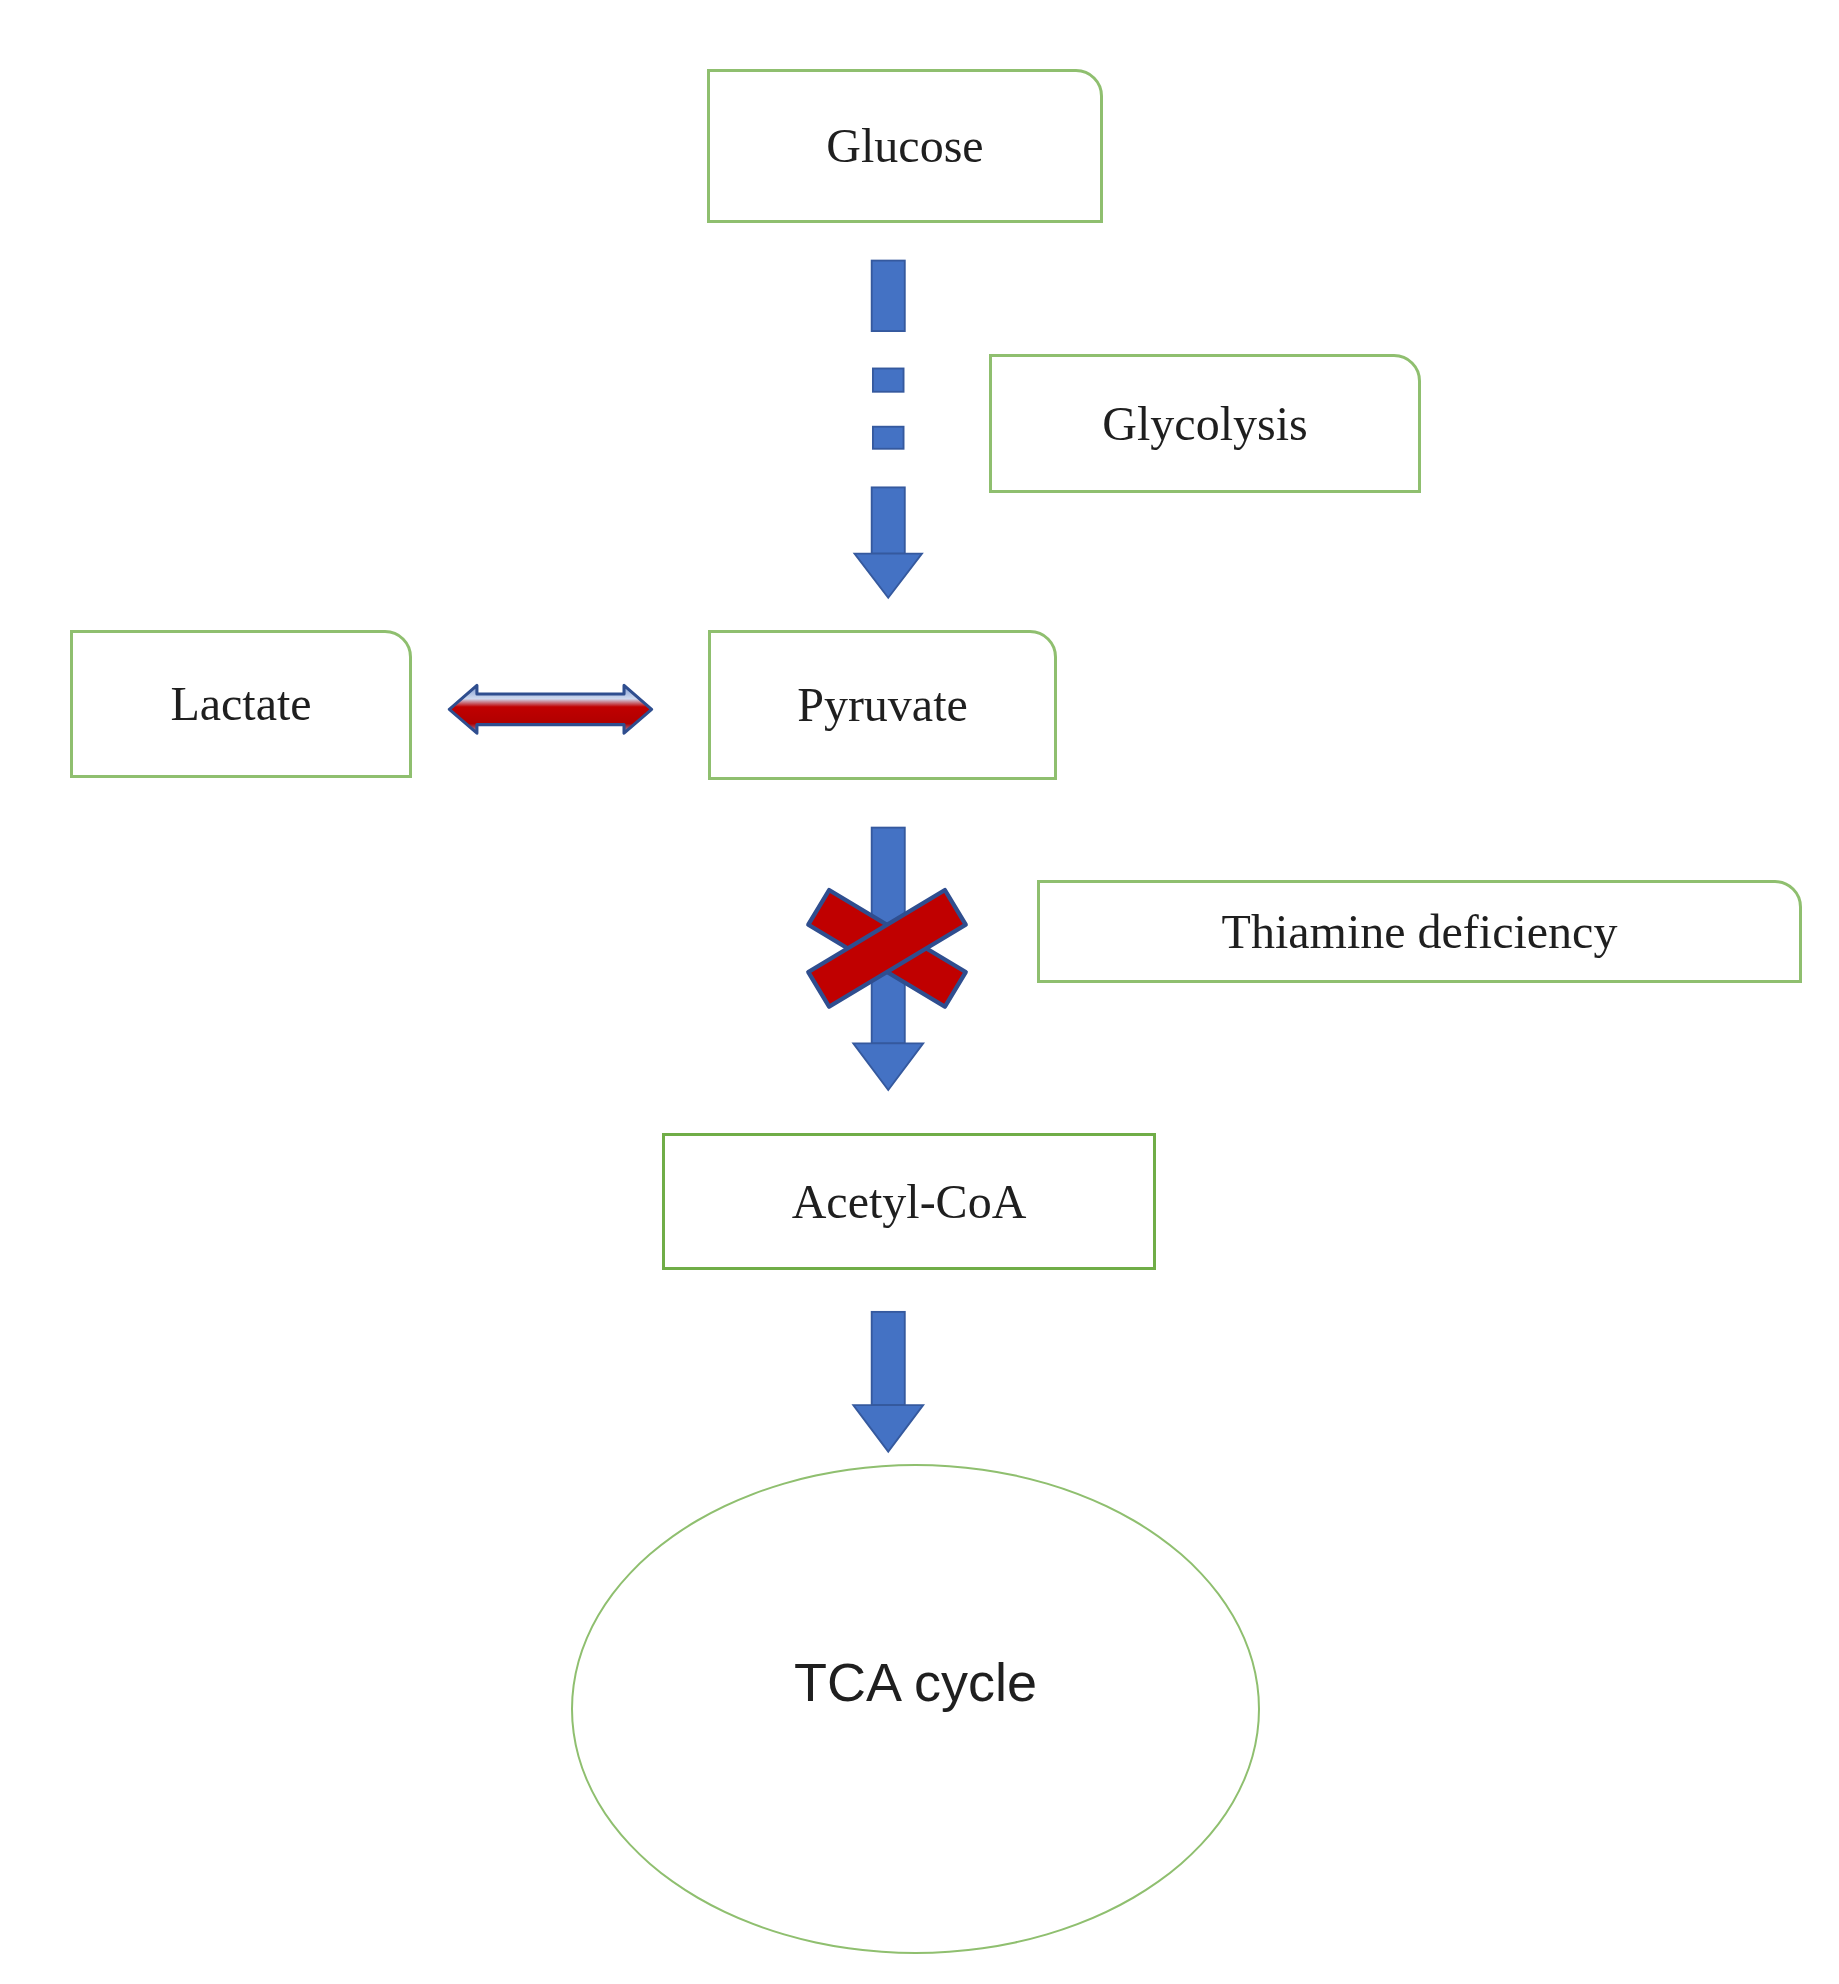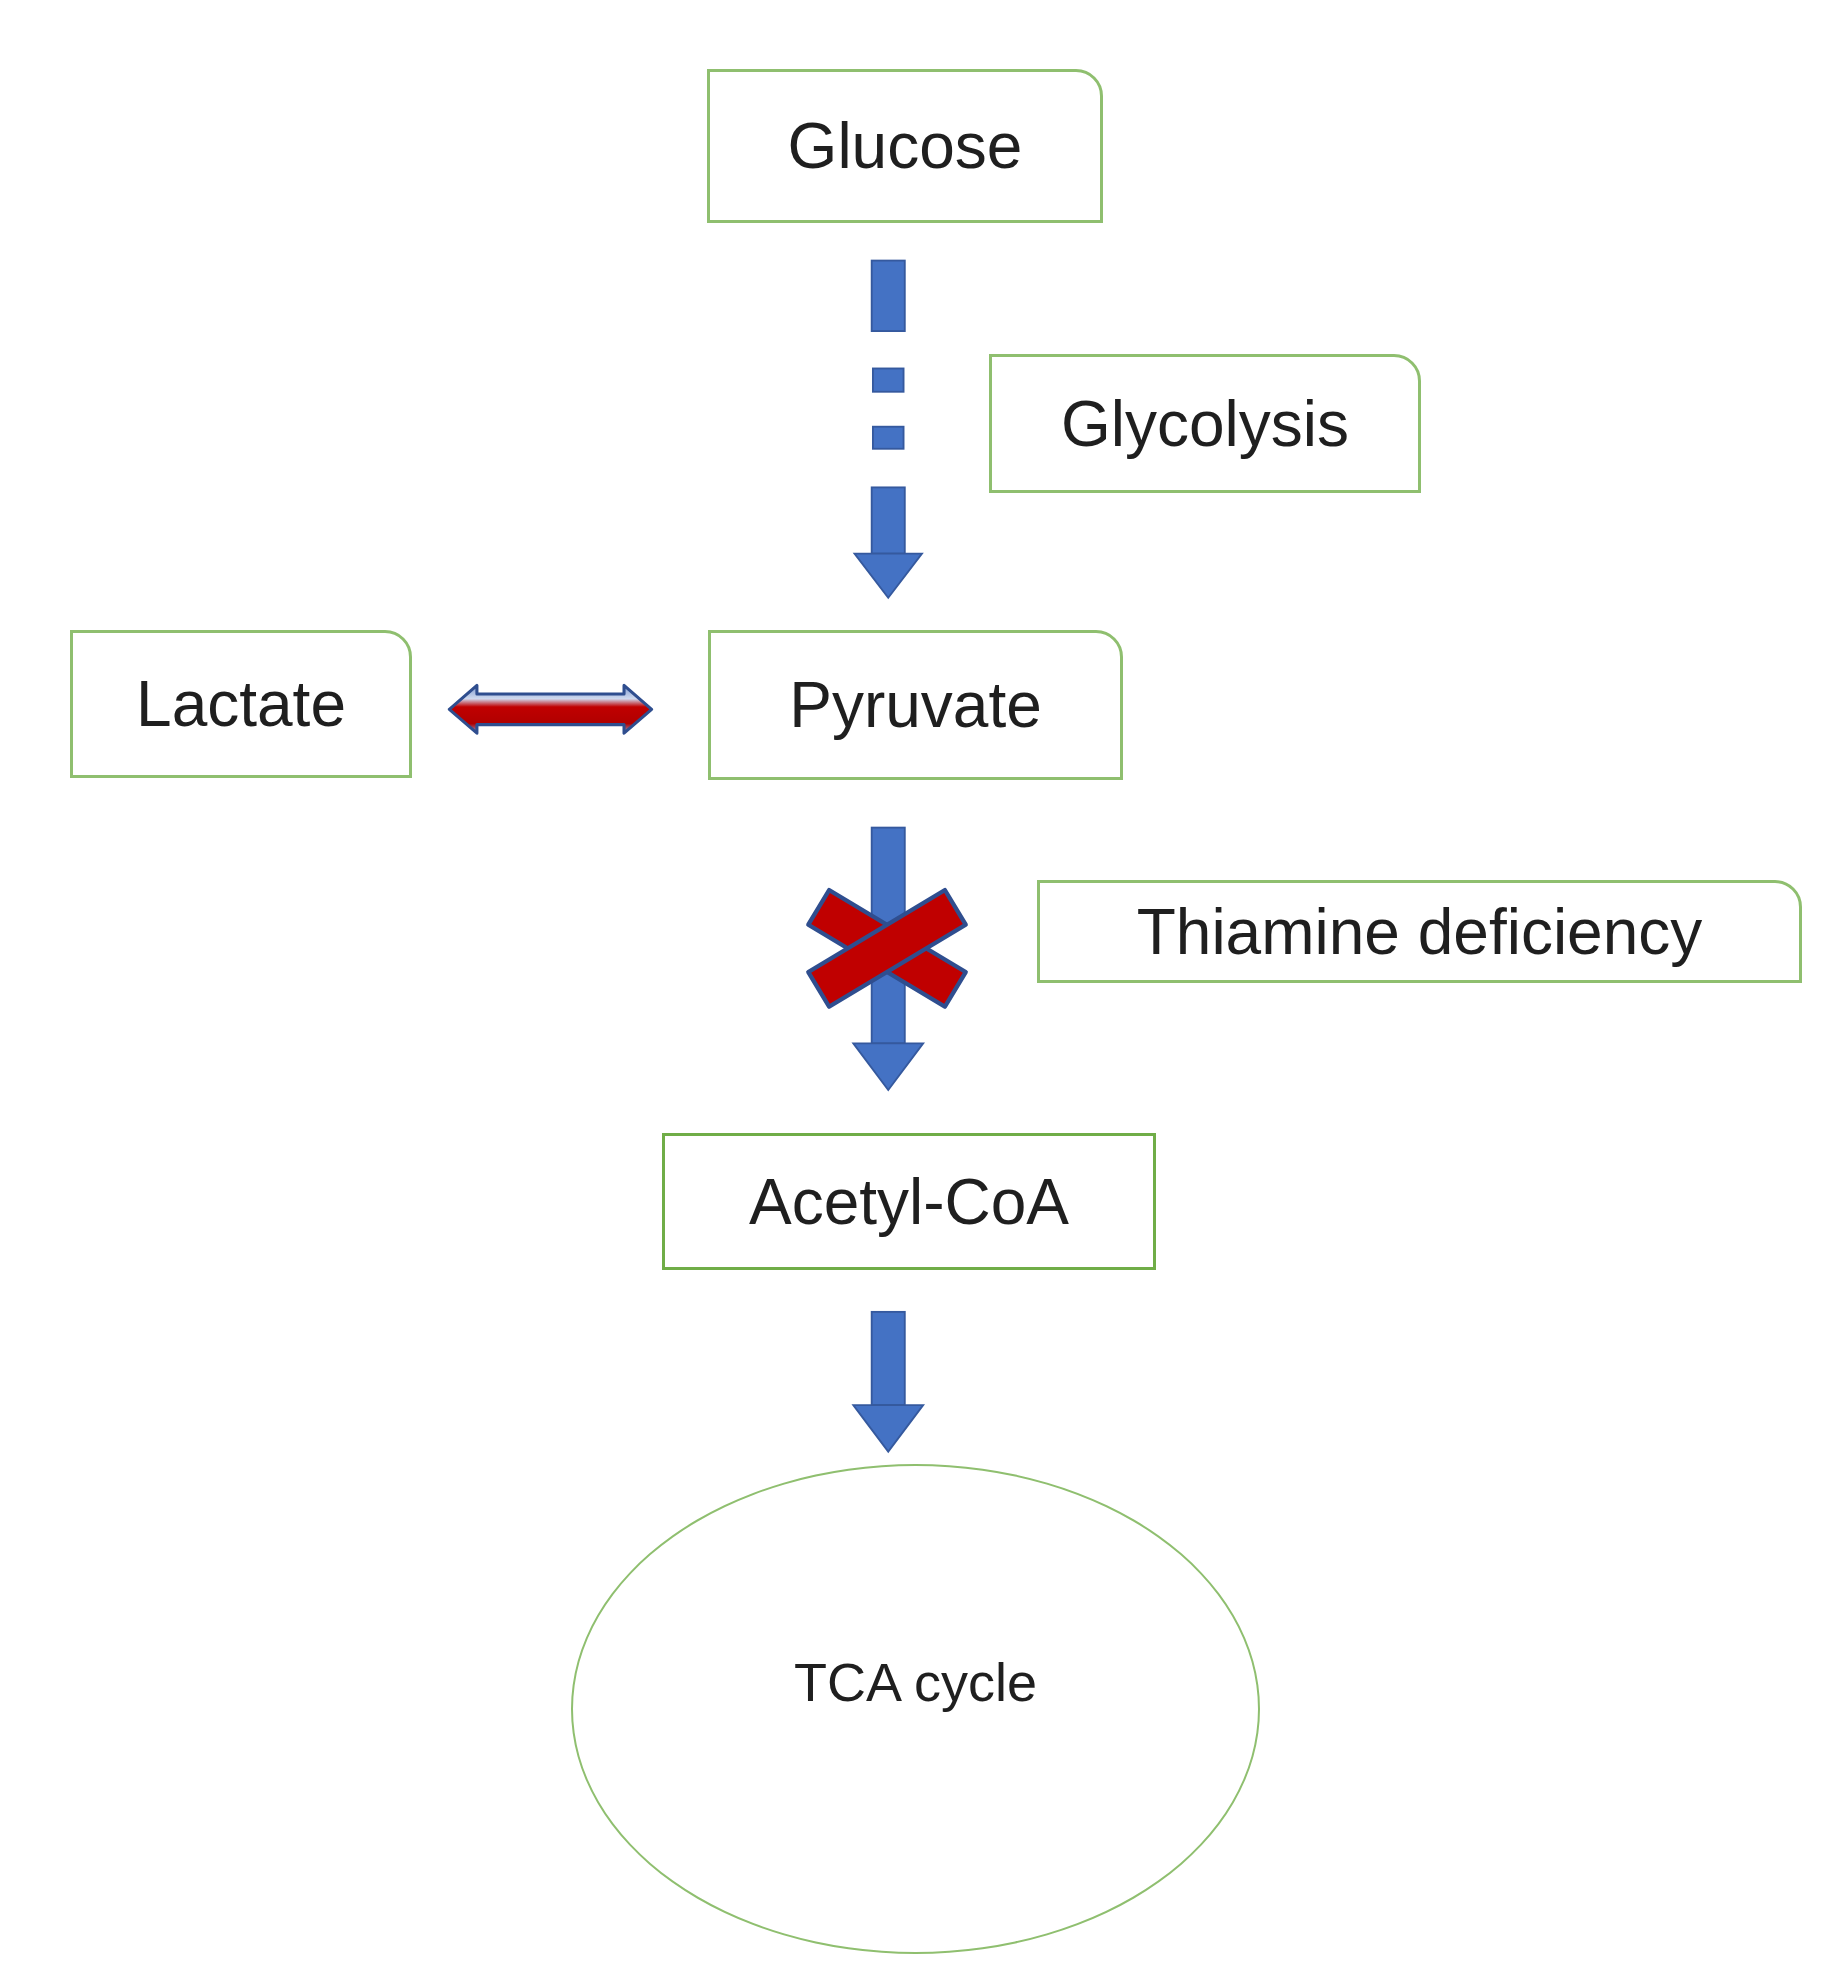--- a/index.html
+++ b/index.html
@@ -24,23 +24,24 @@
     position:absolute;
     background:#fff;
     border:3.7px solid var(--green-light);
     border-radius:0 27px 0 0;
     display:flex;align-items:center;justify-content:center;
     box-sizing:border-box;
   }
   .node.square{border-radius:0;border-color:var(--green-strong);}
   .node .label{
     color:var(--text);
-    font-size:64px;
+    font-size:48px;
     line-height:1;
     white-space:nowrap;
+    font-family:Liberation Serif, serif;
   }
   .ellipse{
     position:absolute;
     background:#fff;
     border:2.5px solid var(--green-light);
     border-radius:50%;
     display:flex;align-items:center;justify-content:center;
     box-sizing:border-box;
   }
   .ellipse .label{
@@ -104,21 +105,21 @@
   </div>
 
   <div class="node" style="left:70px;top:630px;width:342px;height:148px;">
     <span class="label">Lactate</span>
   </div>
 
   <div class="node" style="left:989px;top:354px;width:432px;height:139px;">
     <span class="label">Glycolysis</span>
   </div>
 
-  <div class="node" style="left:708px;top:630px;width:415px;height:150px;">
+  <div class="node" style="left:708px;top:630px;width:349px;height:150px;">
     <span class="label">Pyruvate</span>
   </div>
 
   <div class="node" style="left:1037px;top:880px;width:765px;height:103px;">
     <span class="label">Thiamine deficiency</span>
   </div>
 
   <div class="node square" style="left:638px;top:1133px;width:494px;height:137px;margin-left:24px;">
     <span class="label">Acetyl-CoA</span>
   </div>

